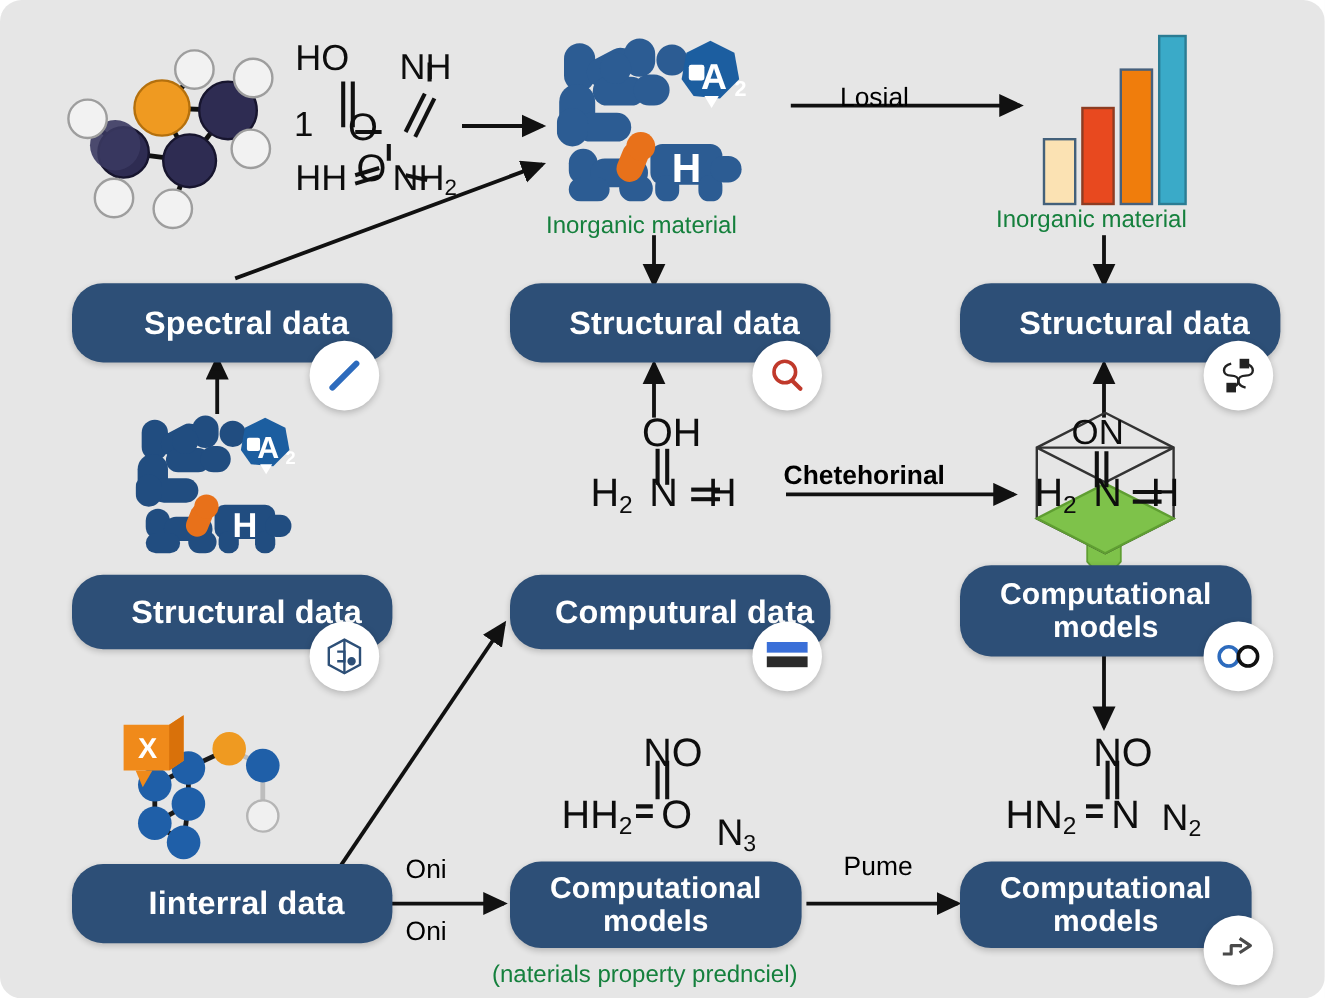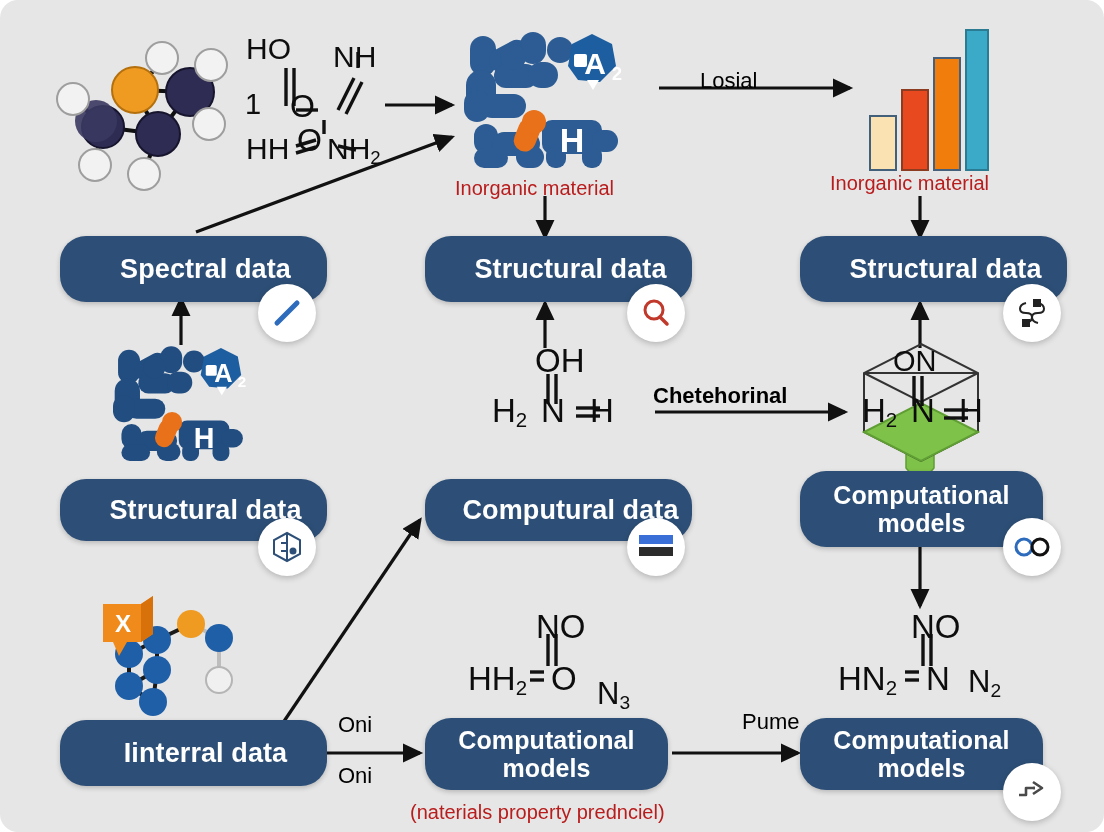--- a/index.html
+++ b/index.html
@@ -21,21 +21,21 @@
   .pill.two{font-size:25px;}
   
   .badge{
     position:absolute;width:58px;height:58px;border-radius:50%;
     background:#ffffff;box-shadow:0 2px 6px rgba(0,0,0,.22);
     display:flex;align-items:center;justify-content:center;z-index:6;
   }
   .badge svg{display:block;}
   
   .alabel{position:absolute;font-size:22px;color:#000000;white-space:nowrap;}
-  .caption{position:absolute;font-size:20px;color:#b91c1c;white-space:nowrap;}
+  .caption{position:absolute;font-size:20px;color:#15803d;white-space:nowrap;}
   .chem{position:absolute;color:#0d0d0d;font-family:"Liberation Sans",sans-serif;white-space:nowrap;}
   .chem sub{font-size:.62em;vertical-align:-.25em;}
   svg.layer{position:absolute;left:0;top:0;width:1104px;height:832px;pointer-events:none;}
   .wm{position:absolute;right:6px;bottom:4px;font-size:13px;color:rgba(150,150,150,.55);}
 </style>
 </head>
 <body>
 
 <div id="canvas">
 
@@ -366,21 +366,21 @@
 
   <div class="pill one" style="left:60px;top:720px;width:243px;height:66px;">
     <span>Iinterral data</span>
   </div>
   <div class="alabel" style="left:338px;top:712px;">Oni</div>
   <div class="alabel" style="left:338px;top:763px;">Oni</div>
 
   <div class="pill two" style="left:425px;top:718px;width:243px;height:72px;flex-direction:column;">
     <span>Computational models</span>
   </div>
-  <div class="alabel" style="left:742px;top:709px;">Pume</div>
+  <div class="alabel" style="left:703px;top:709px;">Pume</div>
   <div class="caption" style="left:410px;top:801px;">(naterials property prednciel)</div>
 
   <div class="pill two" style="left:800px;top:718px;width:243px;height:72px;flex-direction:column;">
     <span>Computational models</span>
   </div>
   <div class="badge" style="left:1003px;top:763px;">
     <svg width="34" height="28" viewBox="0 0 34 28" fill="none" stroke="#4a4a4a" stroke-width="2.6" stroke-linejoin="round">
       <path d="M4 17 h7 v-7 h9"></path>
       <path d="M18 4 l9 6 -9 6"></path>
       <path d="M20 10 h-2"></path>

